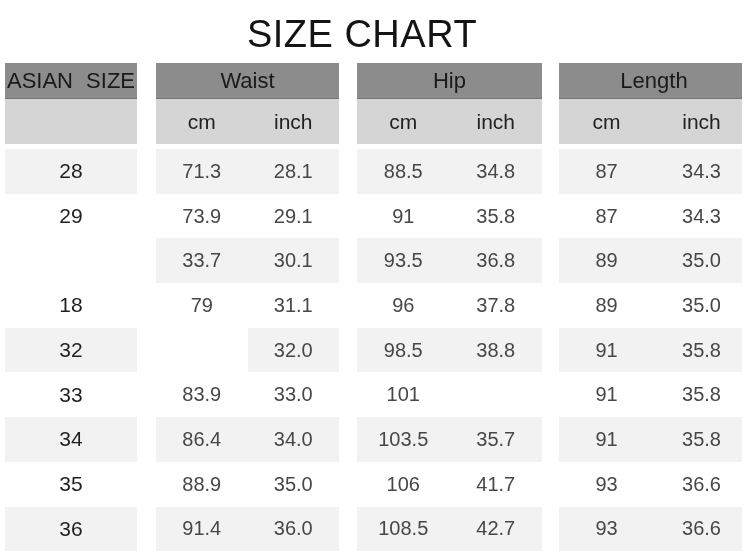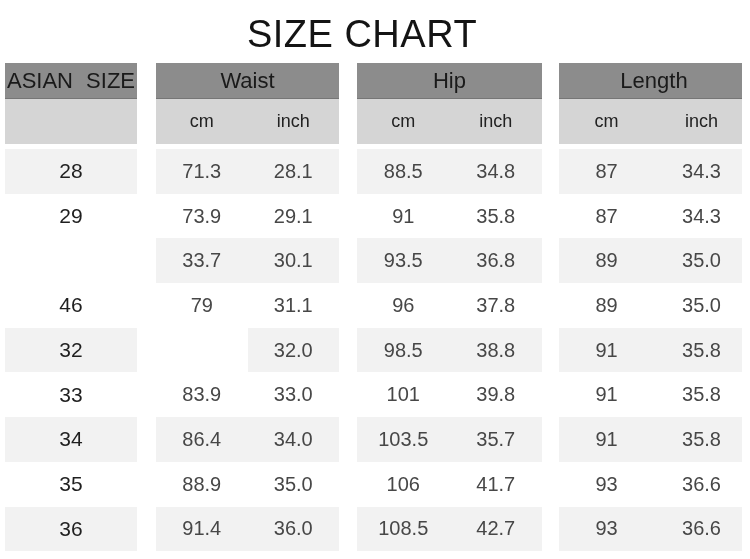--- a/index.html
+++ b/index.html
@@ -43,21 +43,21 @@
     grid-row: 1;
     background: var(--header-bg, #8c8c8c);
     border-bottom: 1px solid #767676;
     color: var(--header-text, #1a1a1a);
     font-size: 22px;
   }
   .h2 {
     grid-row: 2;
     background: var(--subheader-bg, #d5d5d5);
     color: #222222;
-    font-size: 18px;
+    font-size: 21px;
   }
   .col-size { grid-column: 1; }
   .span-waist { grid-column: 3 / span 2; }
   .span-hip { grid-column: 6 / span 2; }
   .span-length { grid-column: 9 / span 2; }
   .gc3 { grid-column: 3; } .gc4 { grid-column: 4; }
   .gc6 { grid-column: 6; } .gc7 { grid-column: 7; }
   .gc9 { grid-column: 9; } .gc10 { grid-column: 10; }
   .size-header-label { word-spacing: 7px; }
   .data {
@@ -104,38 +104,37 @@
       <div class="cell data" style="grid-area: 5 / 6;">91</div>
       <div class="cell data" style="grid-area: 5 / 7;">35.8</div>
       <div class="cell data" style="grid-area: 5 / 9;">87</div>
       <div class="cell data" style="grid-area: 5 / 10;">34.3</div>
       <div class="cell data band" style="grid-area: 6 / 3;">33.7</div>
       <div class="cell data band" style="grid-area: 6 / 4;">30.1</div>
       <div class="cell data band" style="grid-area: 6 / 6;">93.5</div>
       <div class="cell data band" style="grid-area: 6 / 7;">36.8</div>
       <div class="cell data band" style="grid-area: 6 / 9;">89</div>
       <div class="cell data band" style="grid-area: 6 / 10;">35.0</div>
-      <div class="cell data size-num" style="grid-area: 7 / 1;">46</div>
+      <div class="cell data size-num" style="grid-area: 7 / 1;">18</div>
       <div class="cell data" style="grid-area: 7 / 3;">79</div>
       <div class="cell data" style="grid-area: 7 / 4;">31.1</div>
       <div class="cell data" style="grid-area: 7 / 6;">96</div>
       <div class="cell data" style="grid-area: 7 / 7;">37.8</div>
       <div class="cell data" style="grid-area: 7 / 9;">89</div>
       <div class="cell data" style="grid-area: 7 / 10;">35.0</div>
       <div class="cell data band size-num" style="grid-area: 8 / 1;">32</div>
       <div class="cell data band" style="grid-area: 8 / 4;">32.0</div>
       <div class="cell data band" style="grid-area: 8 / 6;">98.5</div>
       <div class="cell data band" style="grid-area: 8 / 7;">38.8</div>
       <div class="cell data band" style="grid-area: 8 / 9;">91</div>
       <div class="cell data band" style="grid-area: 8 / 10;">35.8</div>
       <div class="cell data size-num" style="grid-area: 9 / 1;">33</div>
       <div class="cell data" style="grid-area: 9 / 3;">83.9</div>
       <div class="cell data" style="grid-area: 9 / 4;">33.0</div>
       <div class="cell data" style="grid-area: 9 / 6;">101</div>
-      <div class="cell data" style="grid-area: 9 / 7;">39.8</div>
       <div class="cell data" style="grid-area: 9 / 9;">91</div>
       <div class="cell data" style="grid-area: 9 / 10;">35.8</div>
       <div class="cell data band size-num" style="grid-area: 10 / 1;">34</div>
       <div class="cell data band" style="grid-area: 10 / 3;">86.4</div>
       <div class="cell data band" style="grid-area: 10 / 4;">34.0</div>
       <div class="cell data band" style="grid-area: 10 / 6;">103.5</div>
       <div class="cell data band" style="grid-area: 10 / 7;">35.7</div>
       <div class="cell data band" style="grid-area: 10 / 9;">91</div>
       <div class="cell data band" style="grid-area: 10 / 10;">35.8</div>
       <div class="cell data size-num" style="grid-area: 11 / 1;">35</div>

